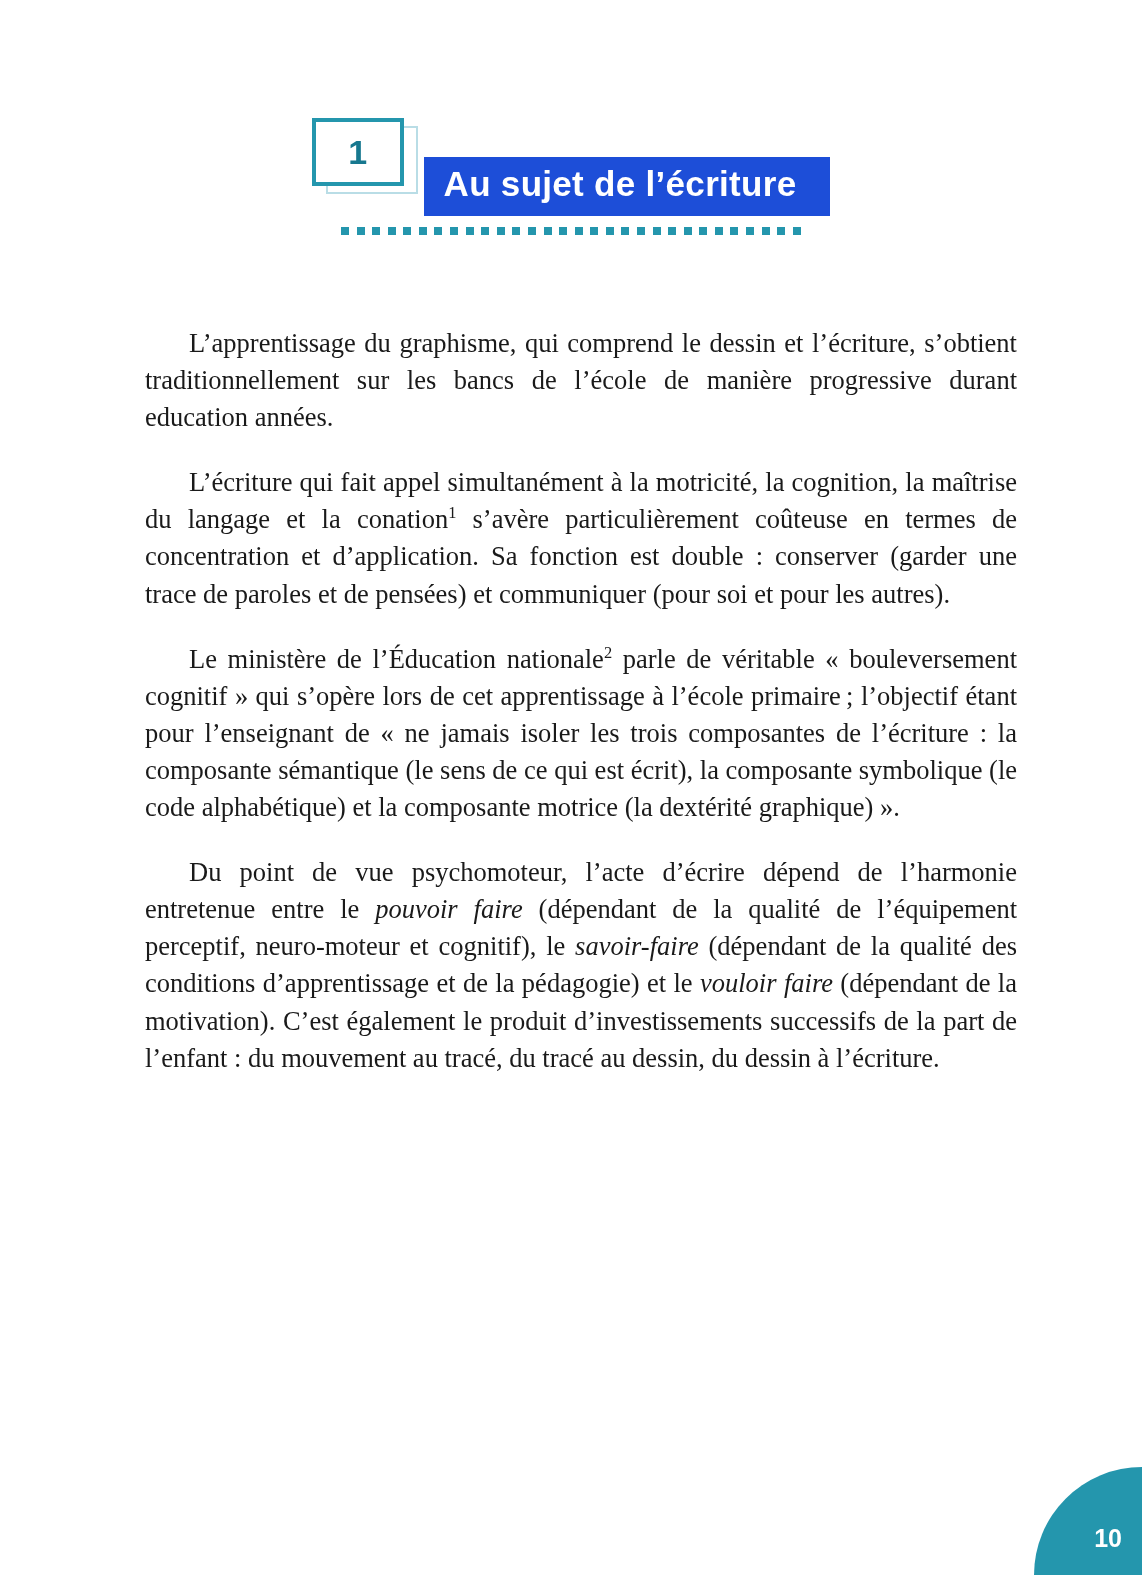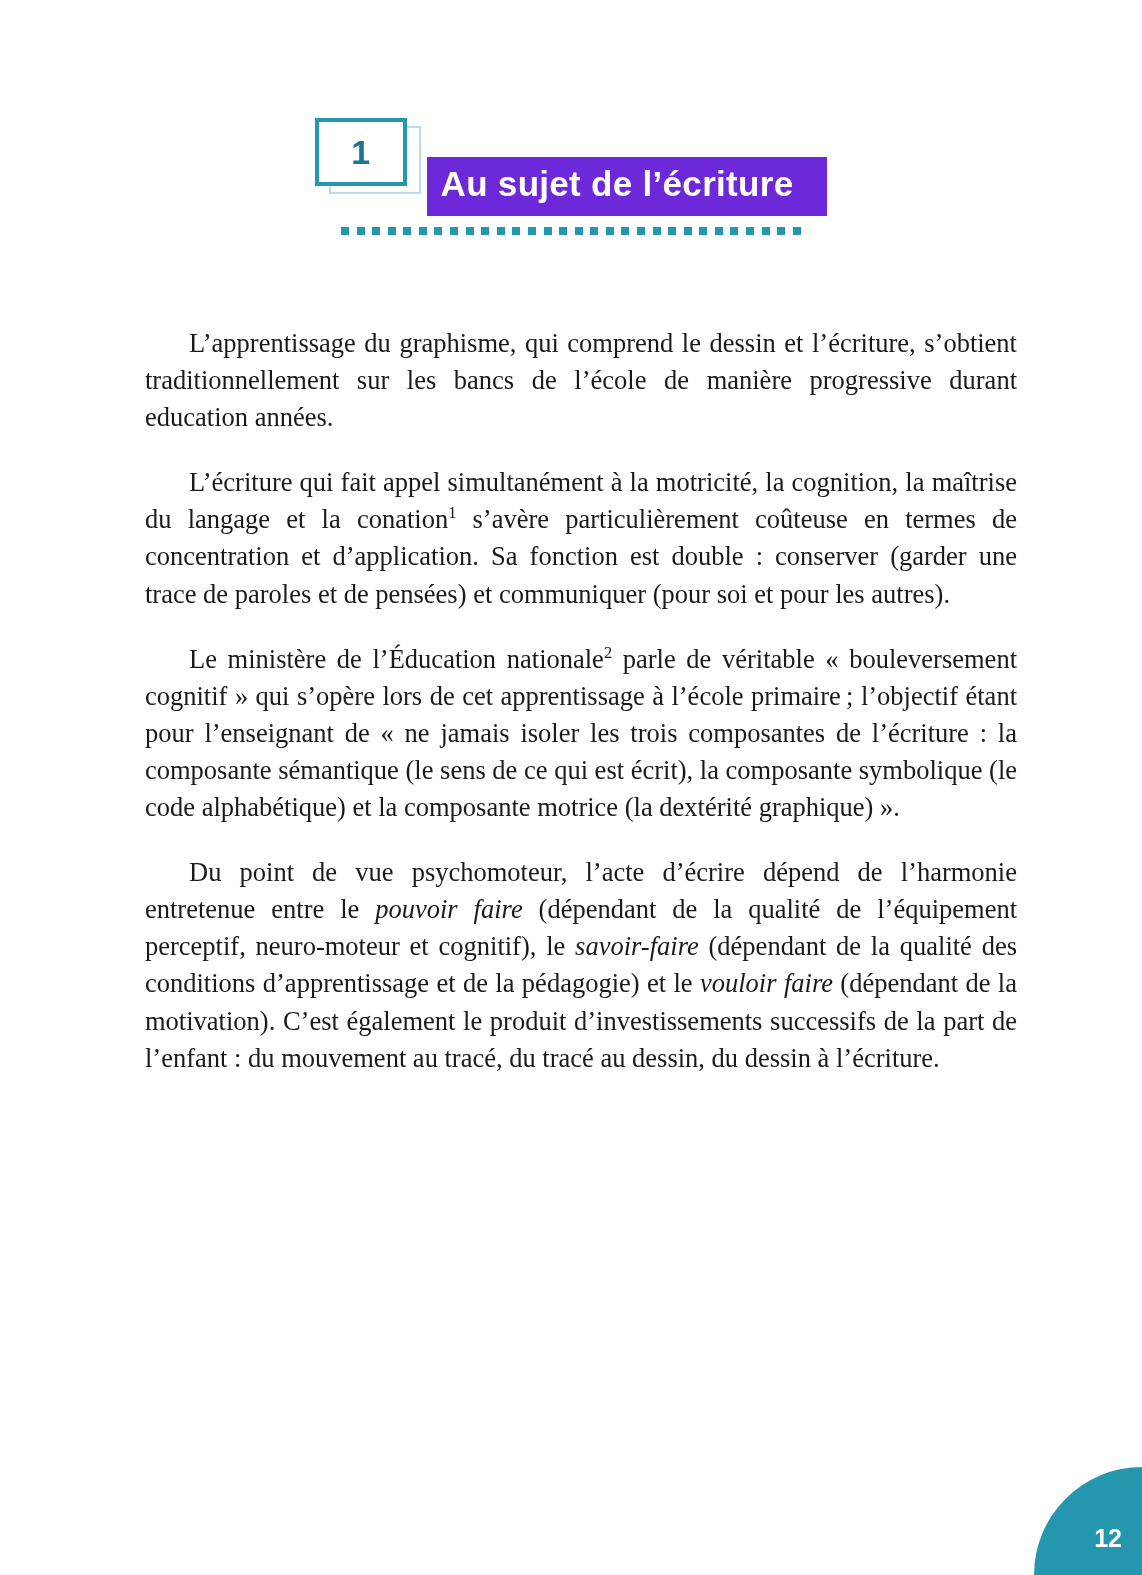--- a/index.html
+++ b/index.html
@@ -58,23 +58,23 @@
     font-family: "Liberation Sans", sans-serif;
     font-size: 34px;
     font-weight: 700;
     color: #17788f;
     line-height: 1;
   }
 
   .chapter-title-bar {
     margin-top: 31px;
     display: inline-block;
-    background: #6d28d9;
+    background: #1d4ed8;
     color: #ffffff;
-    padding: 9px 34px 13px 14px;
+    padding: 9px 34px 13px 20px;
     font-family: "Liberation Sans", sans-serif;
     font-weight: 700;
     font-size: 35px;
     letter-spacing: 0.3px;
     line-height: 1.05;
   }
 
   .dot-rule {
     margin: 11px auto 0 auto;
     width: 460px;
@@ -206,16 +206,16 @@
 
   <div class="body-text">
     <p>L’apprentissage du graphisme, qui comprend le dessin et l’écriture, s’obtient traditionnellement sur les bancs de l’école de manière progressive durant education années.</p>
     <p>L’écriture qui fait appel simultanément à la motricité, la cognition, la maîtrise du langage et la conation<sup>1</sup> s’avère particulièrement coûteuse en termes de concentration et d’application. Sa fonction est double : conserver (garder une trace de paroles et de pensées) et communiquer (pour soi et pour les autres).</p>
     <p>Le ministère de l’Éducation nationale<sup>2</sup> parle de véritable « bouleversement cognitif » qui s’opère lors de cet apprentissage à l’école primaire ; l’objectif étant pour l’enseignant de « ne jamais isoler les trois composantes de l’écriture : la composante sémantique (le sens de ce qui est écrit), la composante symbolique (le code alphabétique) et la composante motrice (la dextérité graphique) ».</p>
     <p>Du point de vue psychomoteur, l’acte d’écrire dépend de l’harmonie entretenue entre le <i>pouvoir faire</i> (dépendant de la qualité de l’équipement perceptif, neuro-moteur et cognitif), le <i>savoir-faire</i> (dépendant de la qualité des conditions d’apprentissage et de la pédagogie) et le <i>vouloir faire</i> (dépendant de la motivation). C’est également le produit d’investissements successifs de la part de l’enfant : du mouvement au tracé, du tracé au dessin, du dessin à l’écriture.</p>
   </div>
 
 
   <div class="page-number">
-    <span>12</span>
+    <span>10</span>
   </div>
 
 </div>
 
 </body></html>

